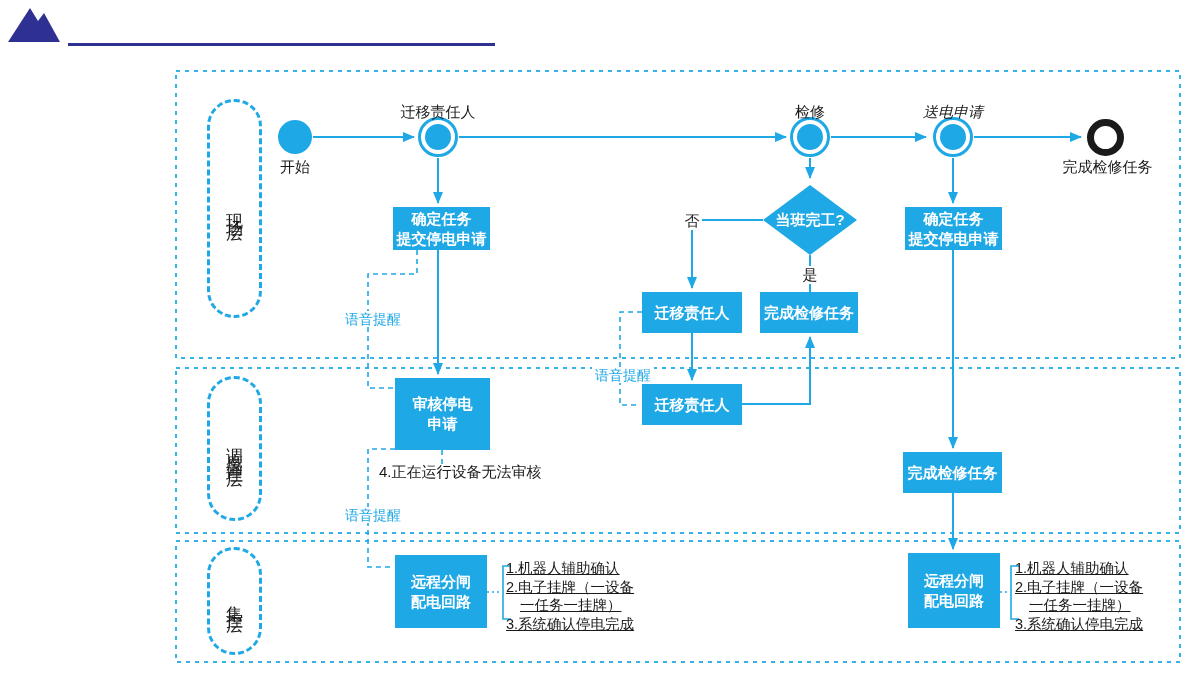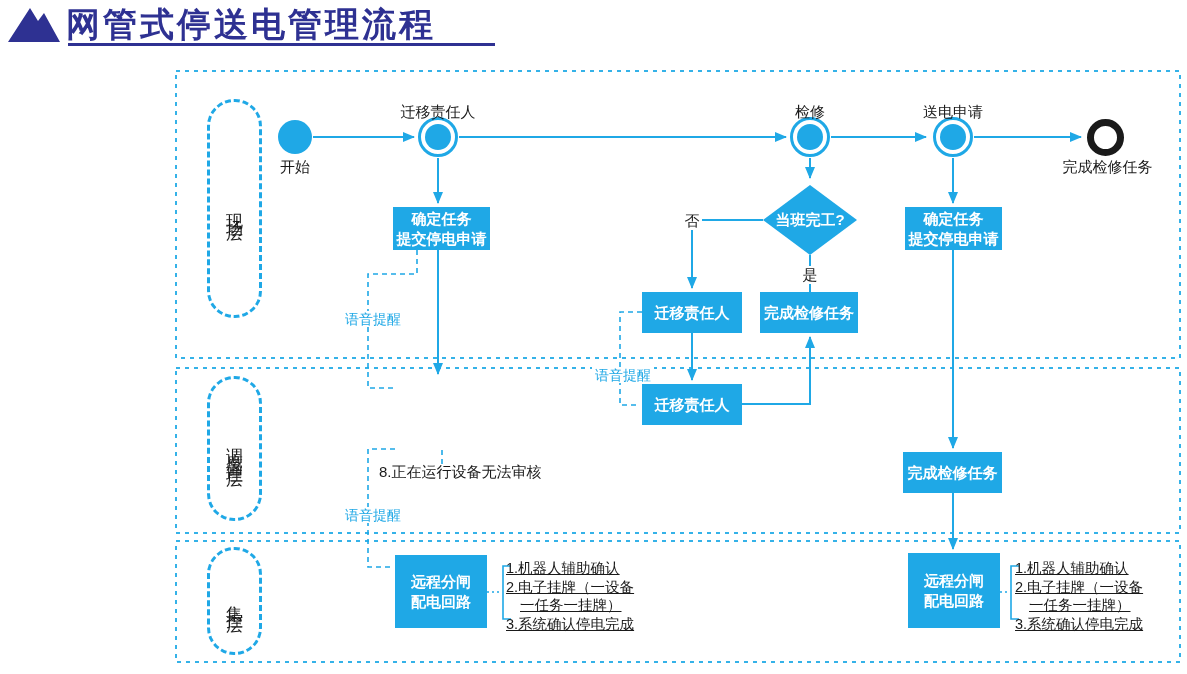--- a/index.html
+++ b/index.html
@@ -92,21 +92,20 @@
     <path class="dashline" d="M442,450 L442,464"></path>
     <path class="dotline" d="M487,592 L501,592"></path>
     <path class="dotline" d="M1000,592 L1009,592"></path>
 
     <path class="bracket" d="M511,566 L503,566 L503,619 L511,619"></path>
     <path class="bracket" d="M1019,566 L1011,566 L1011,619 L1019,619"></path>
 
     <polygon class="accentfill" points="810,185 857,220 810,255 763,220"></polygon>
   </svg>
 
-  <div class="abs page-title">网管式停送电管理流程</div>
 
   <div class="abs pill" style="left:207px;top:99px;width:55px;height:219px;">
     <span>现场层</span>
   </div>
   <div class="abs pill" style="left:207px;top:376px;width:55px;height:145px;">
     <span>调度管理层</span>
   </div>
   <div class="abs pill" style="left:207px;top:547px;width:55px;height:108px;">
     <span>集控层</span>
   </div>
@@ -120,47 +119,49 @@
   <div class="abs node-label" style="left:398px;top:103px;width:80px;">迁移责任人</div>
 
   <div class="abs circle-ring" style="left:790px;top:117px;">
       <div class="inner"></div>
     </div>
   <div class="abs node-label" style="left:780px;top:103px;width:60px;">检修</div>
 
   <div class="abs circle-ring" style="left:933px;top:117px;">
       <div class="inner"></div>
     </div>
-  <div class="abs node-label" style="left:913px;top:103px;width:80px;">送电申请</div>
+  <div class="abs node-label" style="left:913px;top:103px;width:80px;font-style:italic;">送电申请</div>
 
   <div class="abs circle-end" style="left:1087px;top:119px;"></div>
   <div class="abs node-label" style="left:1060px;top:158px;width:95px;">完成检修任务</div>
 
   <div class="abs box" style="left:393px;top:207px;width:97px;height:43px;">确定任务
 提交停电申请</div>
   <div class="abs box" style="left:905px;top:207px;width:97px;height:43px;">确定任务
 提交停电申请</div>
   <div class="abs box" style="left:642px;top:292px;width:100px;height:41px;">迁移责任人</div>
   <div class="abs box" style="left:760px;top:292px;width:98px;height:41px;">完成检修任务</div>
+  <div class="abs box" style="left:395px;top:378px;width:95px;height:72px;">审核停电
+申请</div>
   <div class="abs box" style="left:642px;top:384px;width:100px;height:41px;">迁移责任人</div>
   <div class="abs box" style="left:903px;top:452px;width:99px;height:41px;">完成检修任务</div>
   <div class="abs box" style="left:395px;top:555px;width:92px;height:73px;">远程分闸
 配电回路</div>
   <div class="abs box" style="left:908px;top:553px;width:92px;height:75px;">远程分闸
 配电回路</div>
 
   <div class="abs diamond-label" style="left:763px;top:206px;width:94px;height:28px;">当班完工?</div>
 
   <div class="abs edge-label" style="left:682px;top:212px;width:20px;">否</div>
   <div class="abs edge-label" style="left:801px;top:266px;width:18px;">是</div>
   <div class="abs voice" style="left:342px;top:311px;width:62px;">语音提醒</div>
   <div class="abs voice" style="left:342px;top:507px;width:62px;">语音提醒</div>
   <div class="abs voice" style="left:592px;top:367px;width:62px;">语音提醒</div>
 
-  <div class="abs note" style="left:379px;top:463px;">8.正在运行设备无法审核</div>
+  <div class="abs note" style="left:379px;top:463px;">4.正在运行设备无法审核</div>
 
   <div class="abs notes" style="left:506px;top:559px;">
     <div>1.机器人辅助确认</div>
     <div>2.电子挂牌（一设备</div>
     <div class="indent">一任务一挂牌）</div>
     <div>3.系统确认停电完成</div>
   </div>
 
   <div class="abs notes" style="left:1015px;top:559px;">
     <div>1.机器人辅助确认</div>

